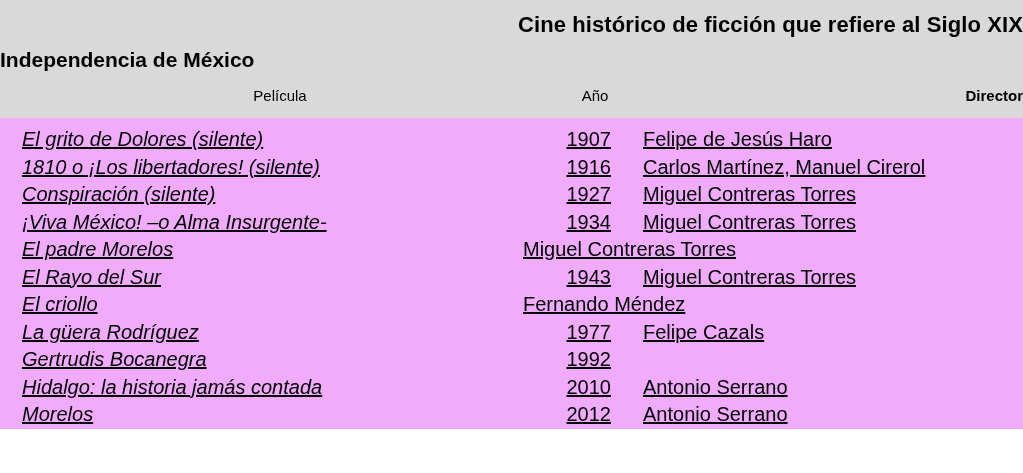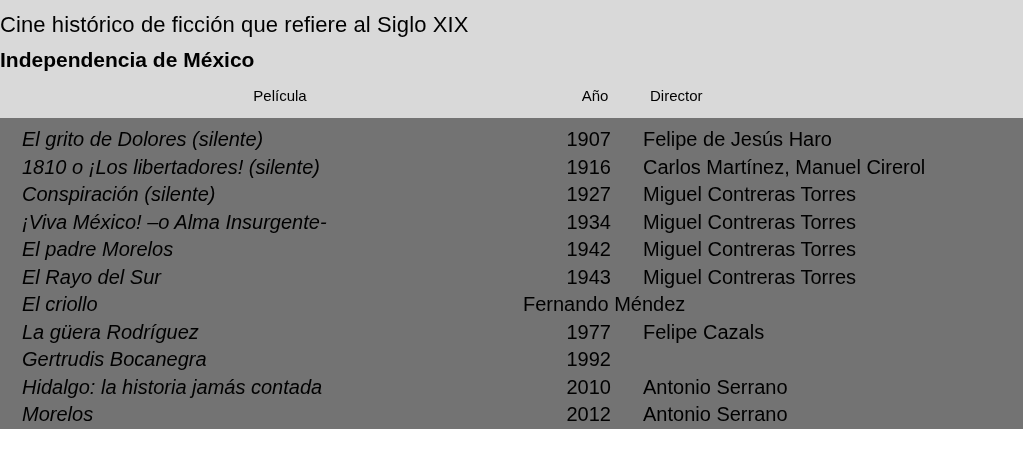--- a/index.html
+++ b/index.html
@@ -20,23 +20,23 @@
     position: relative;
     box-sizing: border-box;
   }
   .header-block {
     background: #d9d9d9;
     width: 100%;
     padding: 10px 0 6px 0;
     box-sizing: border-box;
   }
   .title-main {
-    text-align: left;
+    text-align: right;
     font-size: 22px;
-    font-weight: normal;
+    font-weight: bold;
     line-height: 30px;
     letter-spacing: 0.1px;
   }
   .title-sub {
     font-size: 21px;
     font-weight: bold;
     line-height: 32px;
     margin-top: 4px;
   }
   .col-head-row {
@@ -47,24 +47,25 @@
     box-sizing: border-box;
     padding-bottom: 8px;
   }
   .col-head {
     font-size: 15px;
     line-height: 28px;
     text-align: center;
   }
   .c-film   { width: 540px; padding-left: 20px; box-sizing: border-box; }
   .c-year   { width: 110px; box-sizing: border-box; }
-  .c-dir    { width: 373px; box-sizing: border-box; text-align: left; }
+  .c-dir    { width: 373px; box-sizing: border-box; text-align: right; font-weight: bold; }
   .rows {
     padding-top: 8px;
-    background: #737373;
+    background: #f0abfc;
+    text-decoration: underline;
   }
   .row {
     display: flex;
     align-items: baseline;
     height: 27.5px;
   }
   .cell {
     font-size: 20px;
     line-height: 27px;
     white-space: nowrap;
@@ -124,21 +125,20 @@
     </div>
 
     <div class="row">
       <div class="cell cell-film">¡Viva México!   –o Alma Insurgente-</div>
       <div class="cell cell-year">1934</div>
       <div class="cell cell-dir">Miguel Contreras Torres</div>
     </div>
 
     <div class="row">
       <div class="cell cell-film">El padre Morelos</div>
-      <div class="cell cell-year">1942</div>
       <div class="cell cell-dir">Miguel Contreras Torres</div>
     </div>
 
     <div class="row">
       <div class="cell cell-film">El Rayo del Sur</div>
       <div class="cell cell-year">1943</div>
       <div class="cell cell-dir">Miguel Contreras Torres</div>
     </div>
 
     <div class="row">

